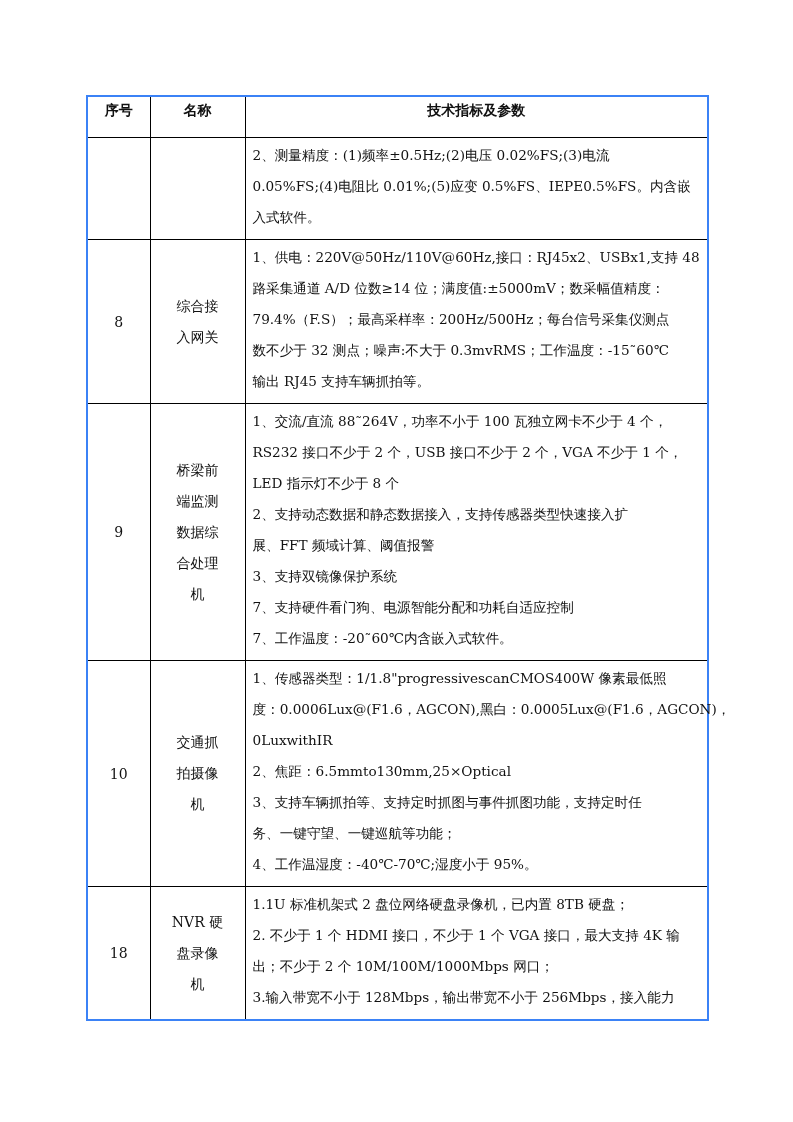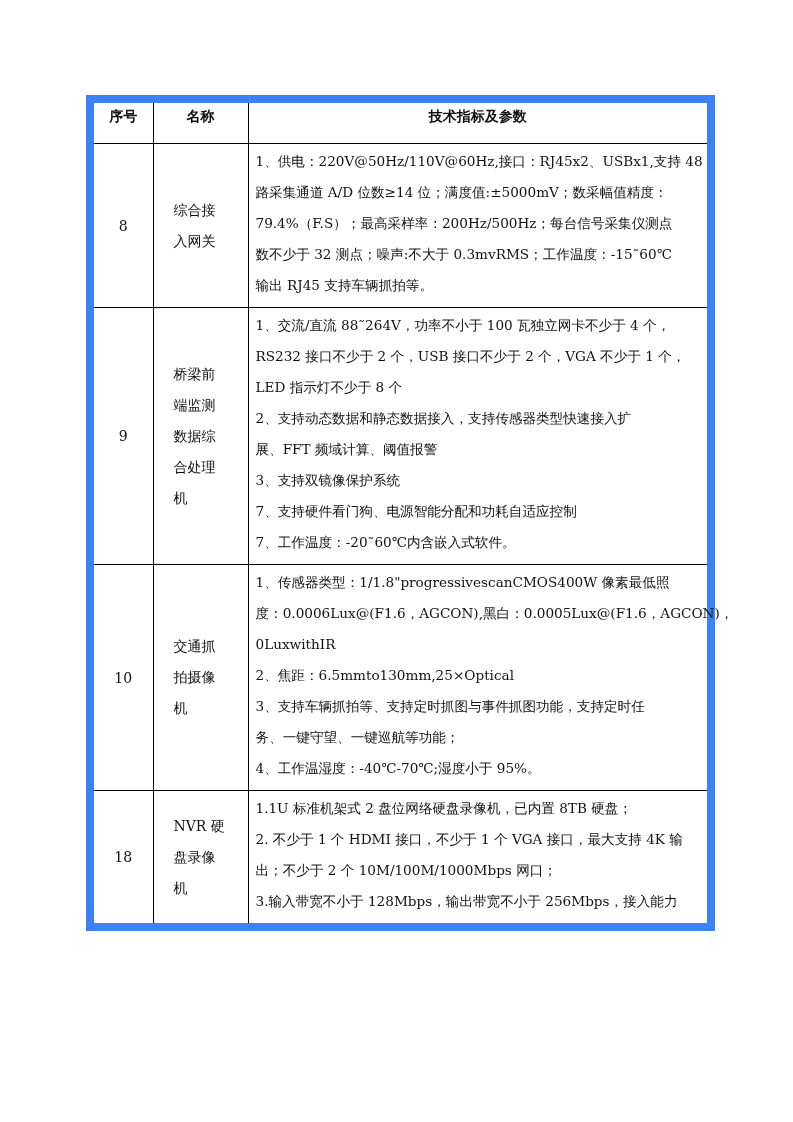--- a/index.html
+++ b/index.html
@@ -1,26 +1,26 @@
 <!DOCTYPE html>
 <html><head>
 <meta charset="utf-8">
 <style>
   html, body { margin:0; padding:0; background:#ffffff; }
   body { width:793px; height:1122px; position:relative; overflow:hidden;
          font-family:"DejaVu Serif", "Liberation Serif", serif; color:#111; }
   .page { position:absolute; left:86px; top:95px; width:621px; }
   table { border-collapse:collapse; width:621px; table-layout:fixed;
-          border:8px solid #3b82f6; }
+          border:2px solid #3b82f6; }
   td, th { border:1px solid #000; vertical-align:middle; padding:0; }
   col.c1 { width:63px; } col.c2 { width:95px; } col.c3 { width:463px; }
   th { height:35px; font-family:"DejaVu Sans", "Liberation Sans", sans-serif;
        font-weight:bold; font-size:14px; text-align:center; vertical-align:top; padding-top:5px; }
   td.num { text-align:center; font-size:14px; }
-  td.name { text-align:left; font-size:14px; line-height:31px; padding:0 20px; }
+  td.name { text-align:center; font-size:14px; line-height:31px; padding:0 20px; }
   td.spec { font-size:13.6px; line-height:31px; padding:2px 6px 6px 7px; text-align:justify; }
   .line { display:block; white-space:nowrap; }
 </style>
 </head>
 <body>
 
 <div class="page">
   <table>
     <colgroup>
         <col class="c1">
@@ -28,20 +28,29 @@
         <col class="c3">
       </colgroup>
     <thead>
       <tr>
         <th>序号</th>
         <th>名称</th>
         <th>技术指标及参数</th>
       </tr>
     </thead>
     <tbody id="tbody">
+        <tr>
+          <td class="num"></td>
+          <td class="name"></td>
+          <td class="spec">
+            <span class="line">2、测量精度：(1)频率±0.5Hz;(2)电压 0.02%FS;(3)电流</span>
+            <span class="line">0.05%FS;(4)电阻比 0.01%;(5)应变 0.5%FS、IEPE0.5%FS。内含嵌</span>
+            <span class="line">入式软件。</span>
+          </td>
+        </tr>
         <tr>
           <td class="num">8</td>
           <td class="name">综合接入网关</td>
           <td class="spec">
             <span class="line">1、供电：220V@50Hz/110V@60Hz,接口：RJ45x2、USBx1,支持 48</span>
             <span class="line">路采集通道 A/D 位数≥14 位；满度值:±5000mV；数采幅值精度：</span>
             <span class="line">79.4%（F.S）；最高采样率：200Hz/500Hz；每台信号采集仪测点</span>
             <span class="line">数不少于 32 测点；噪声:不大于 0.3mvRMS；工作温度：-15˜60℃</span>
             <span class="line">输出 RJ45 支持车辆抓拍等。</span>
           </td>

